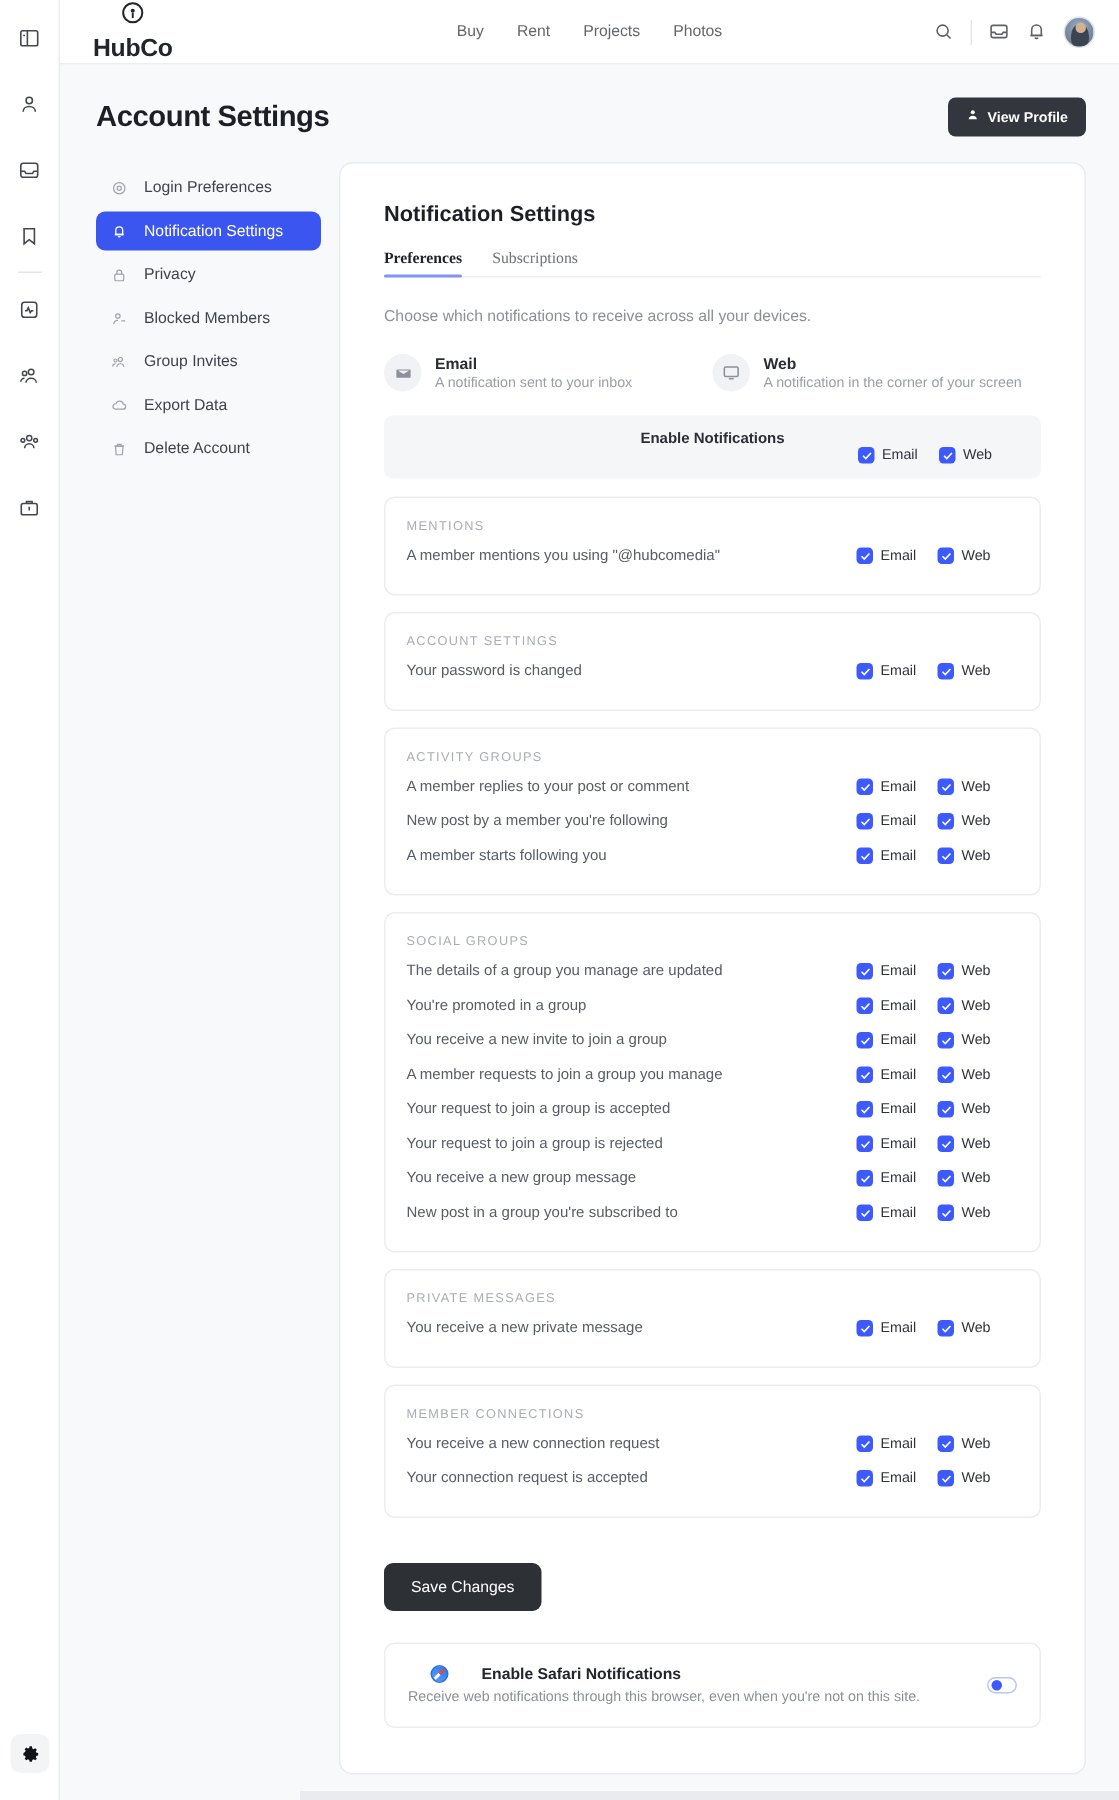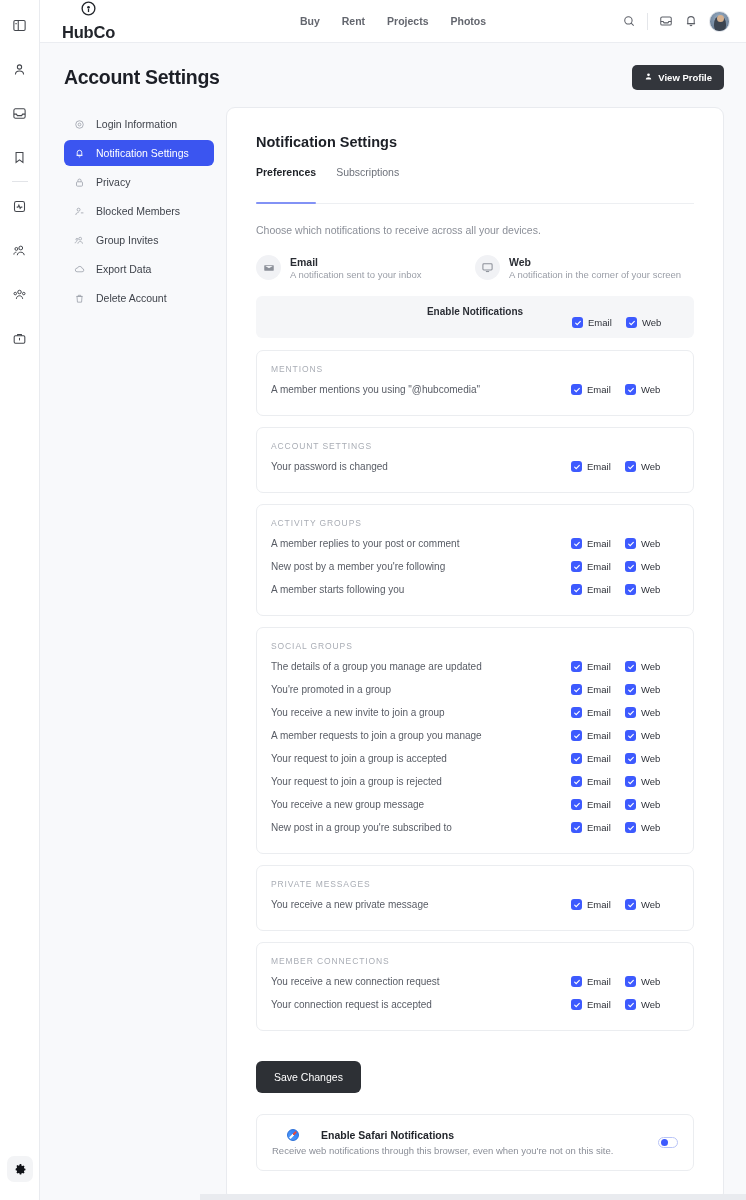--- a/index.html
+++ b/index.html
@@ -70,21 +70,21 @@
     display: flex; align-items: center; gap: 6px; flex-direction: column;
   }
   .brand-mark { color: #22252b; display: flex; }
   .brand-text {
     font-size: 16.5px; font-weight: bold; color: #22252b;
     letter-spacing: -0.2px;
   }
   .nav-links {
     position: absolute;
     left: 50%; transform: translateX(-50%);
-    display: flex; gap: 22px; font-weight: bold;
+    display: flex; gap: 22px;
   }
   .nav-link {
     font-size: 10.5px; color: #63666e;
   }
   .nav-right {
     margin-left: auto;
     display: flex; align-items: center; gap: 11px;
   }
   .nav-ic { color: #5d6068; display: flex; }
   .nav-sep { width: 1px; height: 17px; background: #e4e6ea; }
@@ -166,23 +166,24 @@
     font-size: 14.5px; font-weight: bold; color: #1c1f26;
     margin-bottom: 16px;
   }
   .tabs {
     display: flex; gap: 20px;
     border-bottom: 1px solid #edeff2;
     margin-bottom: 20px;
   }
   .tab {
     font-size: 10.5px; color: #6d717a;
-    padding-bottom: 25px;
+    padding-bottom: 6px;
     cursor: pointer;
     position: relative;
+    font-family: Liberation Serif, serif;
   }
   .tab.active {
     color: #1f2228; font-weight: bold;
   }
   .tab.active::after {
     content: "";
     position: absolute; left: 0; right: 0; bottom: -1px;
     height: 2px; background: #8292f5; border-radius: 2px;
   }
   .intro {
@@ -454,21 +455,21 @@
   <div class="cols">
 
     <div class="side-nav">
       <div class="side-item">
         <span class="si-ic">
           <svg width="11" height="11" viewBox="0 0 24 24" fill="none" stroke="currentColor" stroke-width="1.8">
             <circle cx="12" cy="12" r="3"></circle>
               <circle cx="12" cy="12" r="8.2"></circle>
           </svg>
         </span>
-        <span>Login Information</span>
+        <span>Login Preferences</span>
       </div>
       <div class="side-item active">
         <span class="si-ic">
           <svg width="11" height="11" viewBox="0 0 24 24" fill="none" stroke="currentColor" stroke-width="1.9">
             <path d="M7 16V10a5 5 0 1110 0v6z"></path>
               <path d="M5.5 16h13"></path>
               <path d="M10.4 18.6a1.8 1.8 0 003.2 0"></path>
           </svg>
         </span>
         <span>Notification Settings</span>

